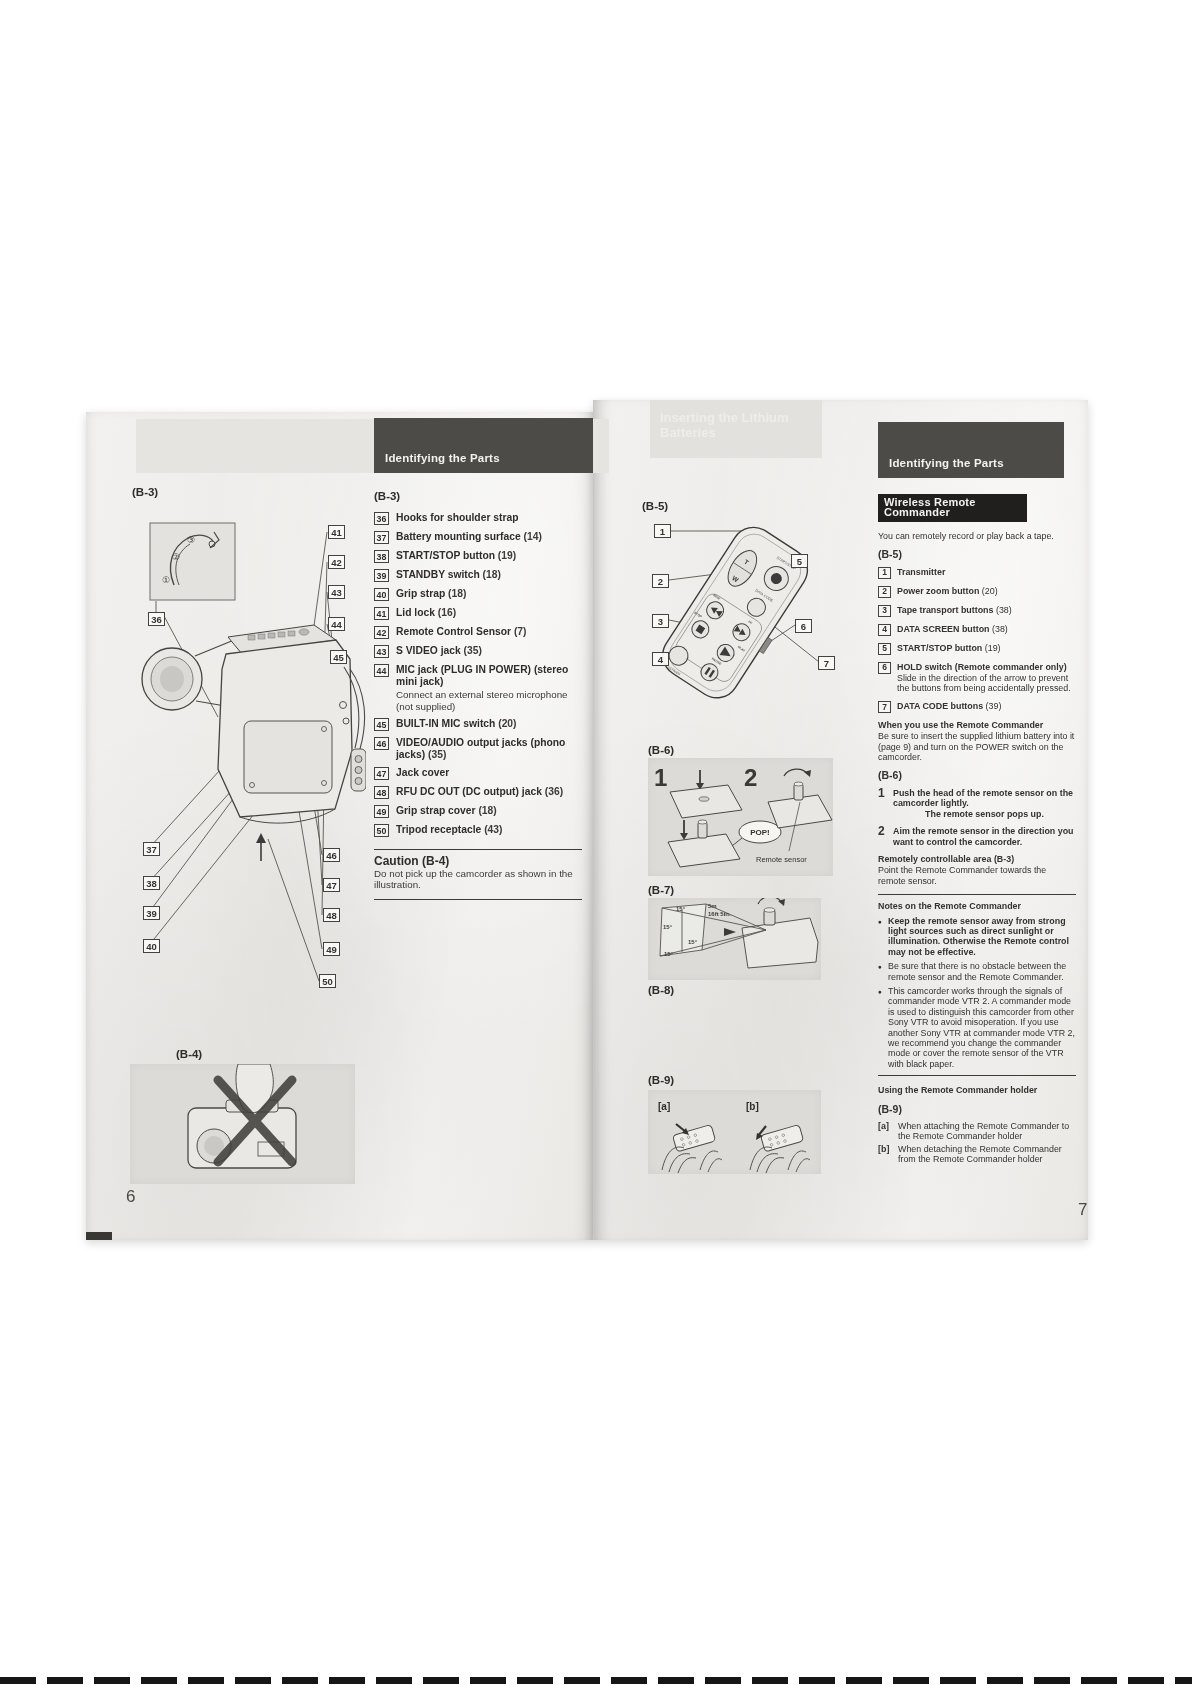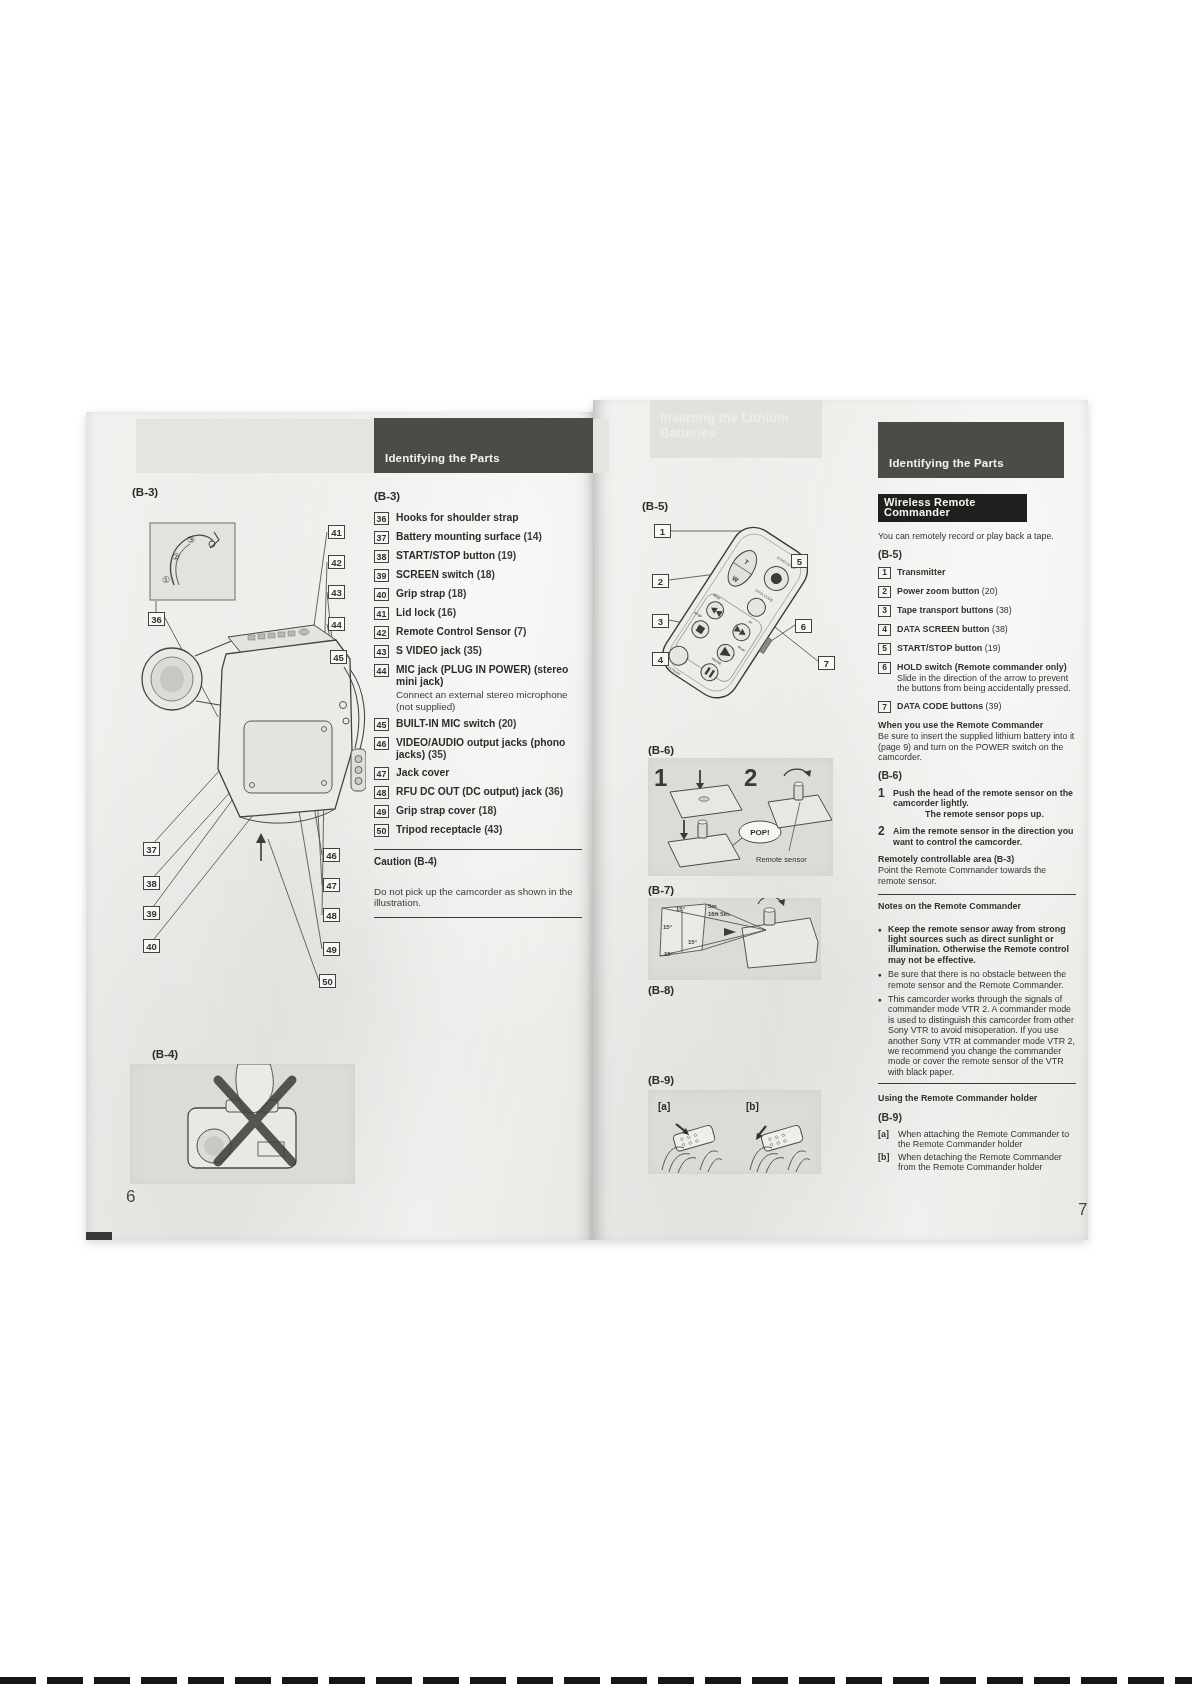--- a/index.html
+++ b/index.html
@@ -37,21 +37,21 @@
   #parts-col{position:absolute;left:288px;top:78px;width:208px;z-index:4;}
   .plabel{font-weight:bold;font-size:11.5px;margin-bottom:10px;}
   .pitem{display:flex;gap:7px;margin-bottom:6px;font-size:10.3px;line-height:12px;}
   .pnum{flex:0 0 15px;height:13px;border:1.3px solid #43423e;font-size:8.8px;font-weight:bold;
     display:flex;align-items:center;justify-content:center;box-sizing:border-box;background:rgba(250,249,247,.6);}
   .ptext b{font-weight:bold;}
   .pref{font-weight:bold;color:#3c3b38;}
   .pnote{font-weight:normal;font-size:9.8px;color:#3c3b38;margin-top:1px;line-height:11.5px;}
   .caution{border-top:1.4px solid #3c3b38;border-bottom:1.4px solid #3c3b38;padding:6px 0 8px;margin-top:12px;
     font-size:9.8px;color:#3c3b38;line-height:11.5px;}
-  .caution b{display:block;font-size:10px;color:#2e2d2a;margin-bottom:18px;}
+  .caution b{display:block;font-size:12px;color:#2e2d2a;margin-bottom:0;}
 
   
   #rc{position:absolute;left:284px;top:94px;width:198px;color:#33322f;font-size:8.9px;line-height:10.4px;z-index:4;}
   .blkbar{background:#201f1d;color:#f4f3f0;font-weight:bold;font-size:11px;padding:3px 6px 4px;letter-spacing:.2px;margin-bottom:9px;width:137px;}
   #rc p{margin:0 0 8px;}
   .rlabel{font-weight:bold;font-size:10.5px;margin:0 0 7px;}
   .ritem{display:flex;gap:6px;margin-bottom:7px;}
   .rnum{flex:0 0 13px;height:12px;border:1.2px solid #43423e;font-size:8.5px;font-weight:bold;
     display:flex;align-items:center;justify-content:center;box-sizing:border-box;background:rgba(250,249,247,.6);}
   .rtext b{font-weight:bold;}
@@ -162,21 +162,21 @@
     <div class="pitem">
         <span class="pnum">37</span>
         <span class="ptext"><b>Battery mounting surface</b> <span class="pref">(14)</span></span>
       </div>
     <div class="pitem">
         <span class="pnum">38</span>
         <span class="ptext"><b>START/STOP button</b> <span class="pref">(19)</span></span>
       </div>
     <div class="pitem">
         <span class="pnum">39</span>
-        <span class="ptext"><b>SCREEN switch</b> <span class="pref">(18)</span></span>
+        <span class="ptext"><b>STANDBY switch</b> <span class="pref">(18)</span></span>
       </div>
     <div class="pitem">
         <span class="pnum">40</span>
         <span class="ptext"><b>Grip strap</b> <span class="pref">(18)</span></span>
       </div>
     <div class="pitem">
         <span class="pnum">41</span>
         <span class="ptext"><b>Lid lock</b> <span class="pref">(16)</span></span>
       </div>
     <div class="pitem">
@@ -215,21 +215,21 @@
         <span class="pnum">50</span>
         <span class="ptext"><b>Tripod receptacle</b> <span class="pref">(43)</span></span>
       </div>
 
     <div class="caution">
       <b>Caution (B-4)</b>
       <span>Do not pick up the camcorder as shown in the illustration.</span>
     </div>
   </div>
 
-  <div class="figlabel" style="left:38px;top:636px;padding-left:28px;">(B-4)</div>
+  <div class="figlabel" style="left:62px;top:636px;padding-left:28px;">(B-4)</div>
   <div class="figbox" style="left:44px;top:652px;width:225px;height:120px;">
     <svg width="225" height="120" viewBox="0 0 225 120">
       <rect x="58" y="44" width="108" height="60" rx="8" fill="#e9e8e4" stroke="#4a4945" stroke-width="1.3"></rect>
       <circle cx="84" cy="82" r="17" fill="#dcdbd7" stroke="#4a4945"></circle>
       <circle cx="84" cy="82" r="10" fill="#c9c8c4"></circle>
       <rect x="96" y="36" width="52" height="12" rx="3" fill="#e4e3df" stroke="#55544f"></rect>
       <rect x="128" y="78" width="26" height="14" fill="none" stroke="#66655f"></rect>
       <path d="M108,0 L140,0 C146,18 144,32 133,44 C124,52 114,50 110,38 C105,24 105,10 108,0 Z" fill="#eceae6" stroke="#55544f"></path>
       <path d="M88,16 L162,98 M162,16 L88,98" stroke="#403f3c" stroke-width="9" stroke-linecap="round" opacity=".88" fill="none"></path>
     </svg>
@@ -435,21 +435,21 @@
       <span class="stepnum">2</span>
       <span><span class="stepbold">Aim the remote sensor in the direction you want to control the camcorder.</span></span>
     </div>
 
     <div class="rsec">
       <div class="rhead">Remotely controllable area (B-3)</div>
       <div>Point the Remote Commander towards the remote sensor.</div>
     </div>
 
     <div class="notesbox">
-      <div class="rhead" style="margin-bottom:12px;">Notes on the Remote Commander</div>
+      <div class="rhead" style="margin-bottom:4px;">Notes on the Remote Commander</div>
       <div class="bullet bold">Keep the remote sensor away from strong light sources such as direct sunlight or illumination. Otherwise the Remote control may not be effective.</div>
       <div class="bullet">Be sure that there is no obstacle between the remote sensor and the Remote Commander.</div>
       <div class="bullet" style="margin-bottom:0;">This camcorder works through the signals of commander mode VTR 2. A commander mode is used to distinguish this camcorder from other Sony VTR to avoid misoperation. If you use another Sony VTR at commander mode VTR 2, we recommend you change the commander mode or cover the remote sensor of the VTR with black paper.</div>
     </div>
 
     <div class="rsec">
       <div class="rhead">Using the Remote Commander holder</div>
     </div>
 
     <div class="rlabel">(B-9)</div>

